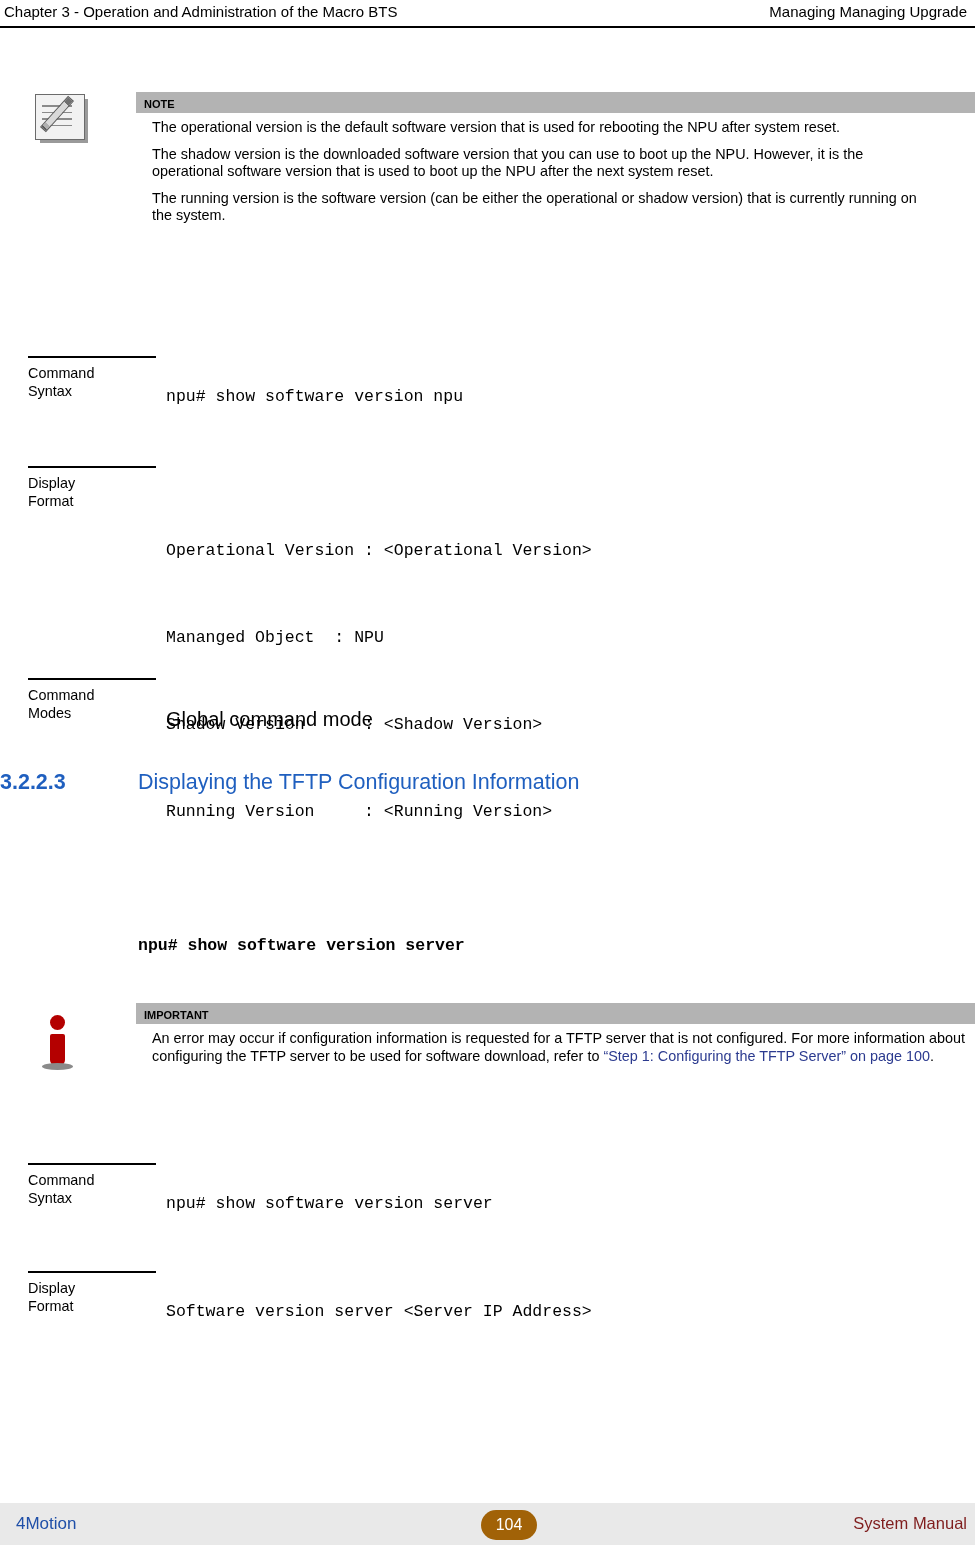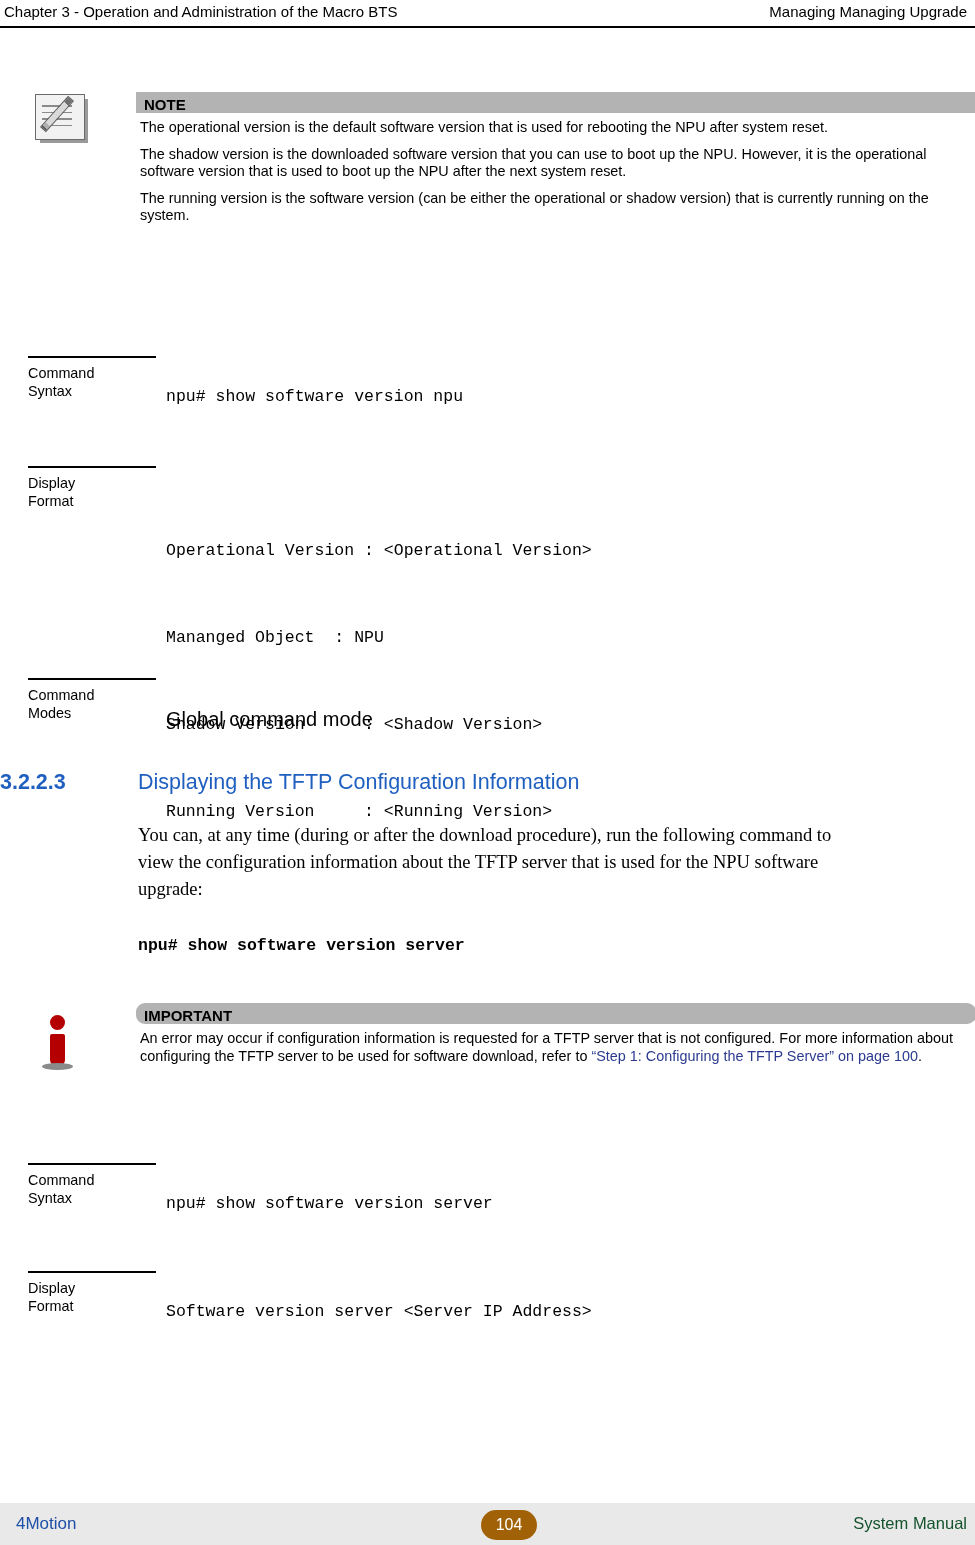--- a/index.html
+++ b/index.html
@@ -52,33 +52,33 @@
     background: #000;
   }
 
   
   .callout {
     position: absolute;
   }
   .callout-title {
     background: #b3b3b3;
     font-weight: bold;
-    font-size: 15px;
+    font-size: 11px;
     padding: 3px 0 4px 8px;
     height: 21px;
     box-sizing: border-box;
     line-height: 19px;
   }
   .callout-body {
     font-size: 14.4px;
     line-height: 17.5px;
     padding-top: 6px;
   }
   .callout-body p {
-    margin: 0 0 9px 4px;
+    margin: 0 0 9px 16px;
   }
   .callout-body p:last-child {
     margin-bottom: 0;
   }
   .link-text {
     color: #2b3a8f;
   }
 
   
   .note-icon {
@@ -248,21 +248,21 @@
     left: 16px;
     top: 11px;
     font-size: 17px;
     color: #1f4fa8;
   }
   .footer-right {
     position: absolute;
     right: 8px;
     top: 11px;
     font-size: 16.5px;
-    color: #14532d;
+    color: #7f1d1d;
   }
   .footer-page {
     position: absolute;
     left: 481px;
     top: 7px;
     width: 56px;
     height: 30px;
     border-radius: 15px;
     background: #a16207;
     color: #ffffff;
@@ -331,32 +331,31 @@
       <div>Modes</div>
     </div>
     <div class="value-col sans">Global command mode</div>
   </div>
 
   <div class="section-head" style="top:770px;">
     <div class="section-num">3.2.2.3</div>
     <div class="section-title">Displaying the TFTP Configuration Information</div>
   </div>
 
-  <div class="body-par" style="top:822px;">You can, at any time (during or after the download procedure), run the following command to view the configuration information about the TFTP server that is used for the NPU software upgrade:</div>
 
   <div class="inline-cmd" style="top:936px;">npu# show software version server</div>
 
   <div class="imp-icon">
     <div class="dot"></div>
     <div class="stem"></div>
     <div class="base"></div>
   </div>
 
   <div class="callout" style="left:136px; top:1003px; width:840px;">
-    <div class="callout-title" style="width:840px;border-radius:9px;">IMPORTANT</div>
+    <div class="callout-title" style="width:840px;">IMPORTANT</div>
     <div class="callout-body" style="width:836px;">
       <p><span>An error may occur if configuration information is requested for a TFTP server that is not configured. For more information about configuring the TFTP server to be used for software download, refer to </span><span class="link-text">“Step 1: Configuring the TFTP Server” on page 100</span><span>.</span></p>
     </div>
   </div>
 
   <div class="cmd-block" style="left:28px; top:1163px; width:940px; height:100px;">
     <div class="label-col">
       <div>Command</div>
       <div>Syntax</div>
     </div>

